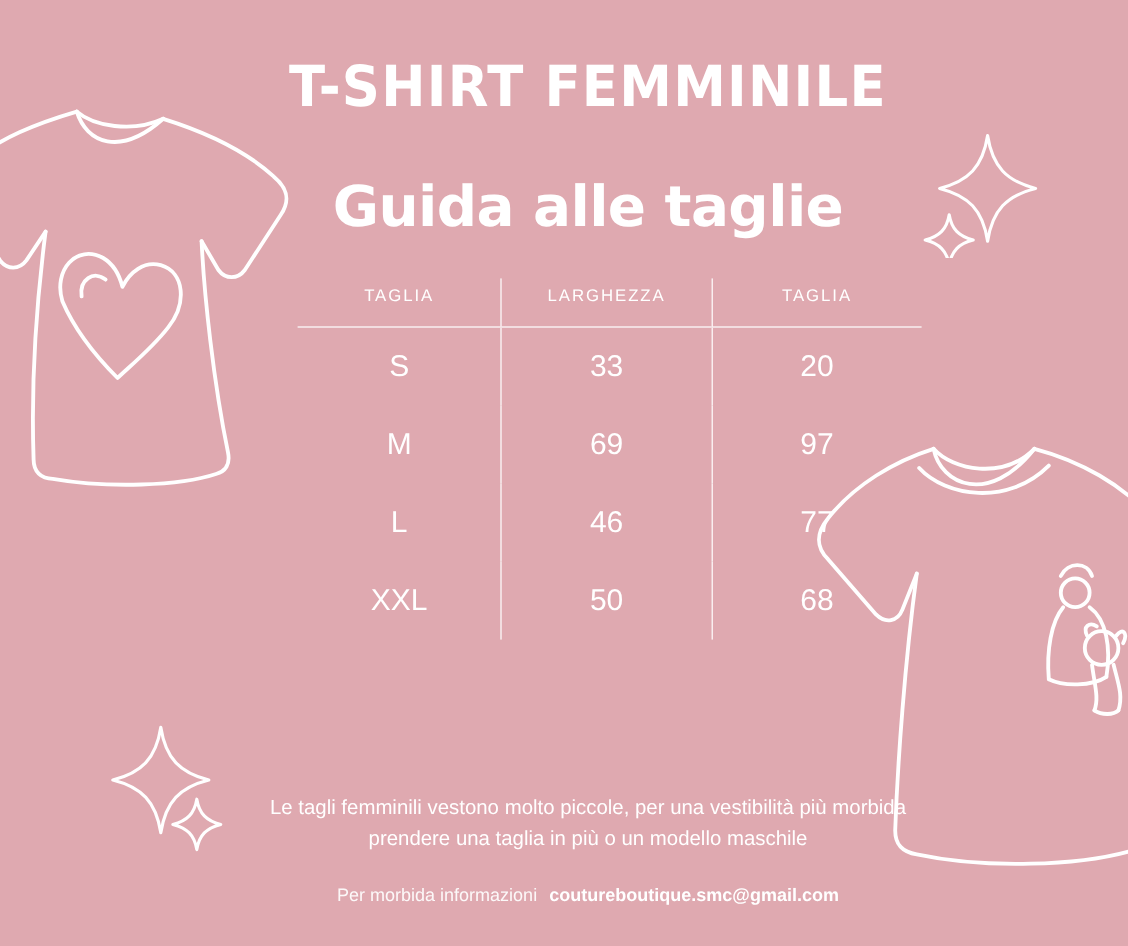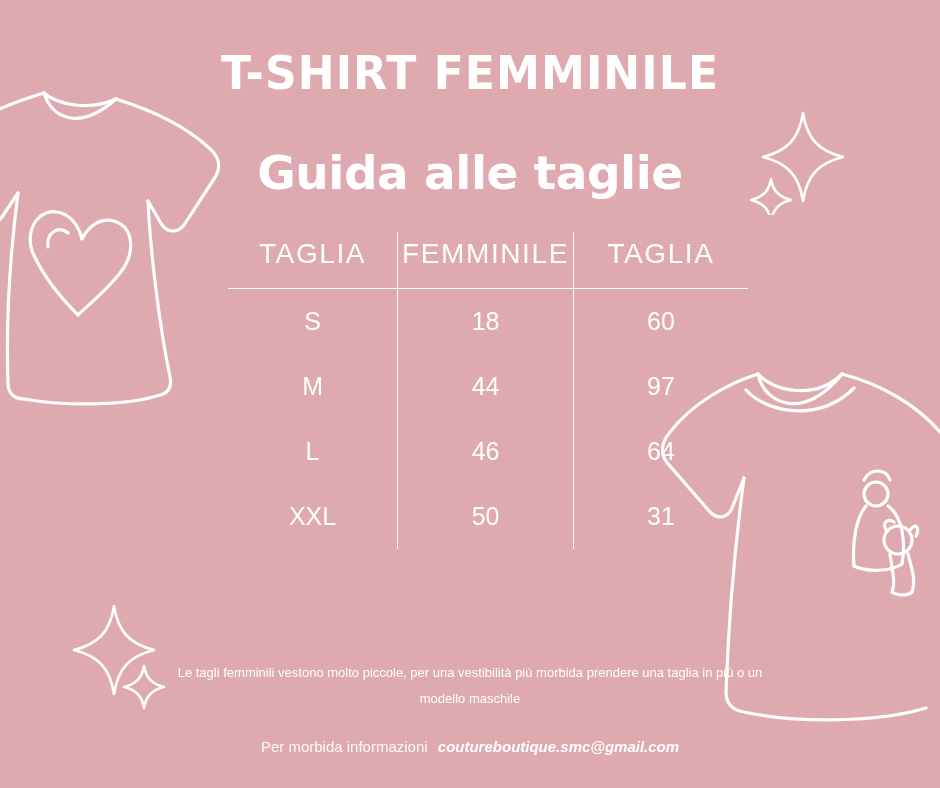--- a/index.html
+++ b/index.html
@@ -13,20 +13,21 @@
     font-family: "Liberation Sans", sans-serif;
     color: #ffffff;
     overflow: hidden;
     position: relative;
   }
   .page {
     position: absolute;
     inset: 0;
     width: 839px;
     height: 788px;
+    margin-left: 20px;
   }
   .deco {
     position: absolute;
     pointer-events: none;
   }
   .deco svg { display: block; }
 
   
   #shirt-left { left: -60px; top: 75px; }
   #shirt-right { left: 640px; top: 330px; }
@@ -66,21 +67,21 @@
 
   table.size-table {
     position: absolute;
     top: 232px;
     left: 228px;
     width: 520px;
     border-collapse: collapse;
     text-align: center;
   }
   table.size-table th {
-    font-size: 28px;
+    font-size: 14px;
     font-weight: 400;
     letter-spacing: 1.6px;
     padding: 6px 0 18px 0;
     font-family: "Liberation Sans", sans-serif;
   }
   table.size-table thead tr {
     border-bottom: 1.5px solid #ffffff;
   }
   table.size-table td {
     font-size: 25px;
@@ -92,35 +93,35 @@
   table.size-table th:nth-child(2), table.size-table td:nth-child(2) { width: 175px; border-left: 1.5px solid #ffffff; border-right: 1.5px solid #ffffff; }
   table.size-table th:nth-child(3), table.size-table td:nth-child(3) { width: 175px; }
   table.size-table thead th:nth-child(2) { border-left: 1.5px solid #ffffff; border-right: 1.5px solid #ffffff; }
 
   .note {
     position: absolute;
     top: 660px;
     left: 170px;
     width: 600px;
     text-align: center;
-    font-size: 13px;
+    font-size: 17px;
     line-height: 26px;
     font-family: "Liberation Sans", sans-serif;
   }
   .contact {
     position: absolute;
     top: 738px;
     left: 170px;
     width: 600px;
     text-align: center;
     font-size: 15px;
     font-family: "Liberation Sans", sans-serif;
   }
   .contact .label { opacity: 0.92; }
-  .contact .email { font-weight: 700; margin-left: 6px; font-style: italic; }
+  .contact .email { font-weight: 700; margin-left: 6px; }
 </style>
 </head>
 <body>
 
 <div class="page">
 
   <div class="deco" id="shirt-left">
     <svg width="340" height="360" viewBox="0 0 340 360" fill="none" stroke="#ffffff" stroke-width="3.2" stroke-linecap="round" stroke-linejoin="round">
       <path d="M104 18 C118 30, 150 36, 176 24"></path>
       <path d="M104 18 C70 28, 40 40, 16 60 C4 70, 2 80, 8 92 L40 142 C46 150, 56 150, 62 142 L78 118"></path>
@@ -169,44 +170,44 @@
   </div>
 
   <div class="content">
     <div class="title-script">T-SHIRT FEMMINILE</div>
     <div class="title-main">Guida alle taglie</div>
 
     <table class="size-table">
       <thead>
         <tr>
           <th>TAGLIA</th>
-          <th>FEMMINILE</th>
+          <th>LARGHEZZA</th>
           <th>TAGLIA</th>
         </tr>
       </thead>
       <tbody>
         <tr>
           <td>S</td>
-          <td>18</td>
-          <td>60</td>
+          <td>33</td>
+          <td>20</td>
         </tr>
         <tr>
           <td>M</td>
-          <td>44</td>
+          <td>69</td>
           <td>97</td>
         </tr>
         <tr>
           <td>L</td>
           <td>46</td>
-          <td>64</td>
+          <td>77</td>
         </tr>
         <tr>
           <td>XXL</td>
           <td>50</td>
-          <td>31</td>
+          <td>68</td>
         </tr>
       </tbody>
     </table>
 
     <div class="note">Le tagli femminili vestono molto piccole, per una vestibilità più morbida prendere una taglia in più o un modello maschile</div>
 
     <div class="contact">
       <span class="label">Per morbida informazioni</span>
       <span class="email">coutureboutique.smc@gmail.com</span>
     </div>

